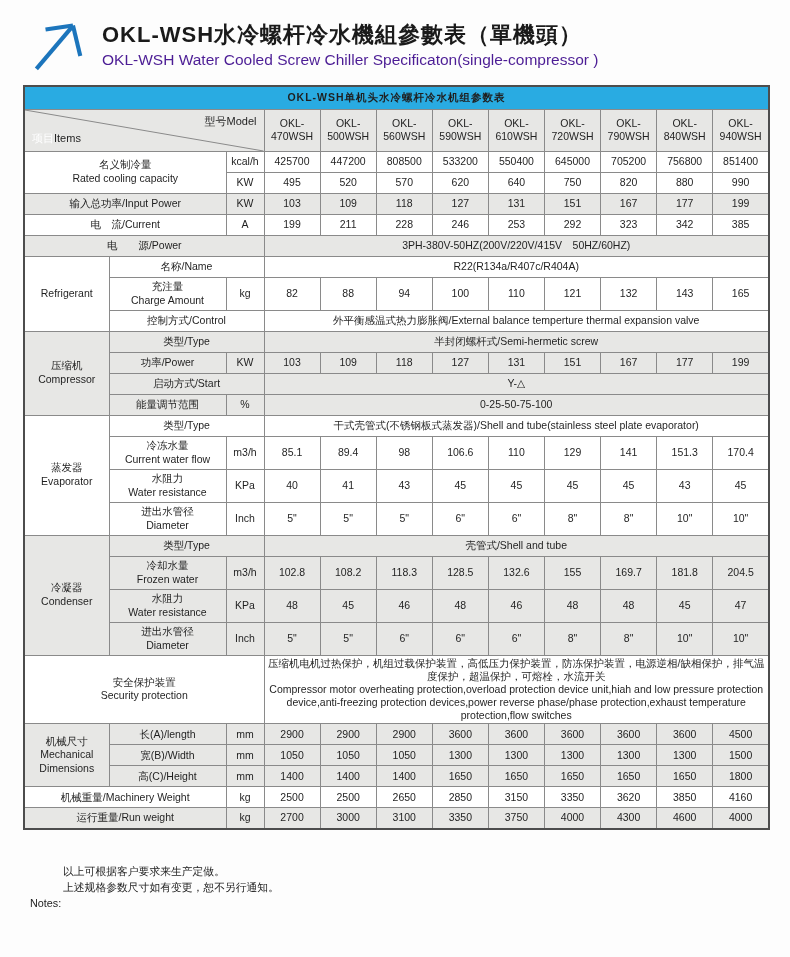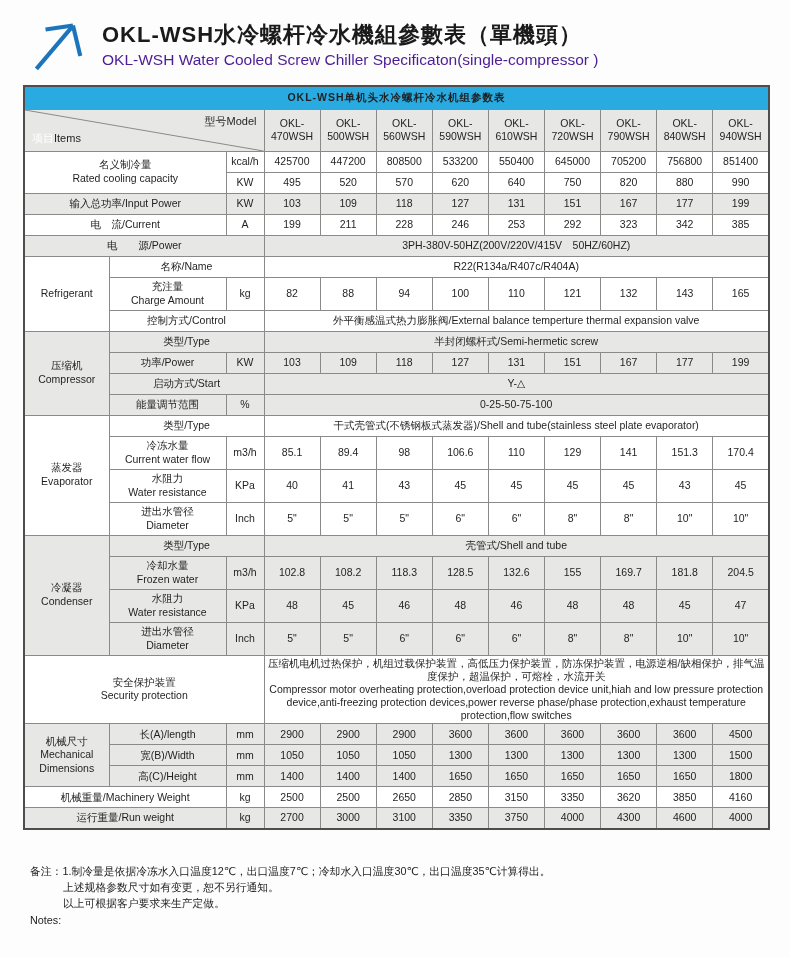--- a/index.html
+++ b/index.html
@@ -403,18 +403,17 @@
     <td>3750</td>
     <td>4000</td>
     <td>4300</td>
     <td>4600</td>
     <td>4000</td>
   </tr>
 </tbody>
   </table>
 
 <div class="notes">
-  <div>备注：1.制冷量是依据冷冻水入口温度12℃，出口温度7℃；冷却水入口温度30℃，出口温度35℃计算得出。</div>
+  <div class="ind2">以上可根据客户要求来生产定做。</div>
   <div class="ind2">上述规格参数尺寸如有变更，恕不另行通知。</div>
-  <div class="ind2">以上可根据客户要求来生产定做。</div>
   <div>Notes:</div>
 
 </div>
 
 </body></html>

